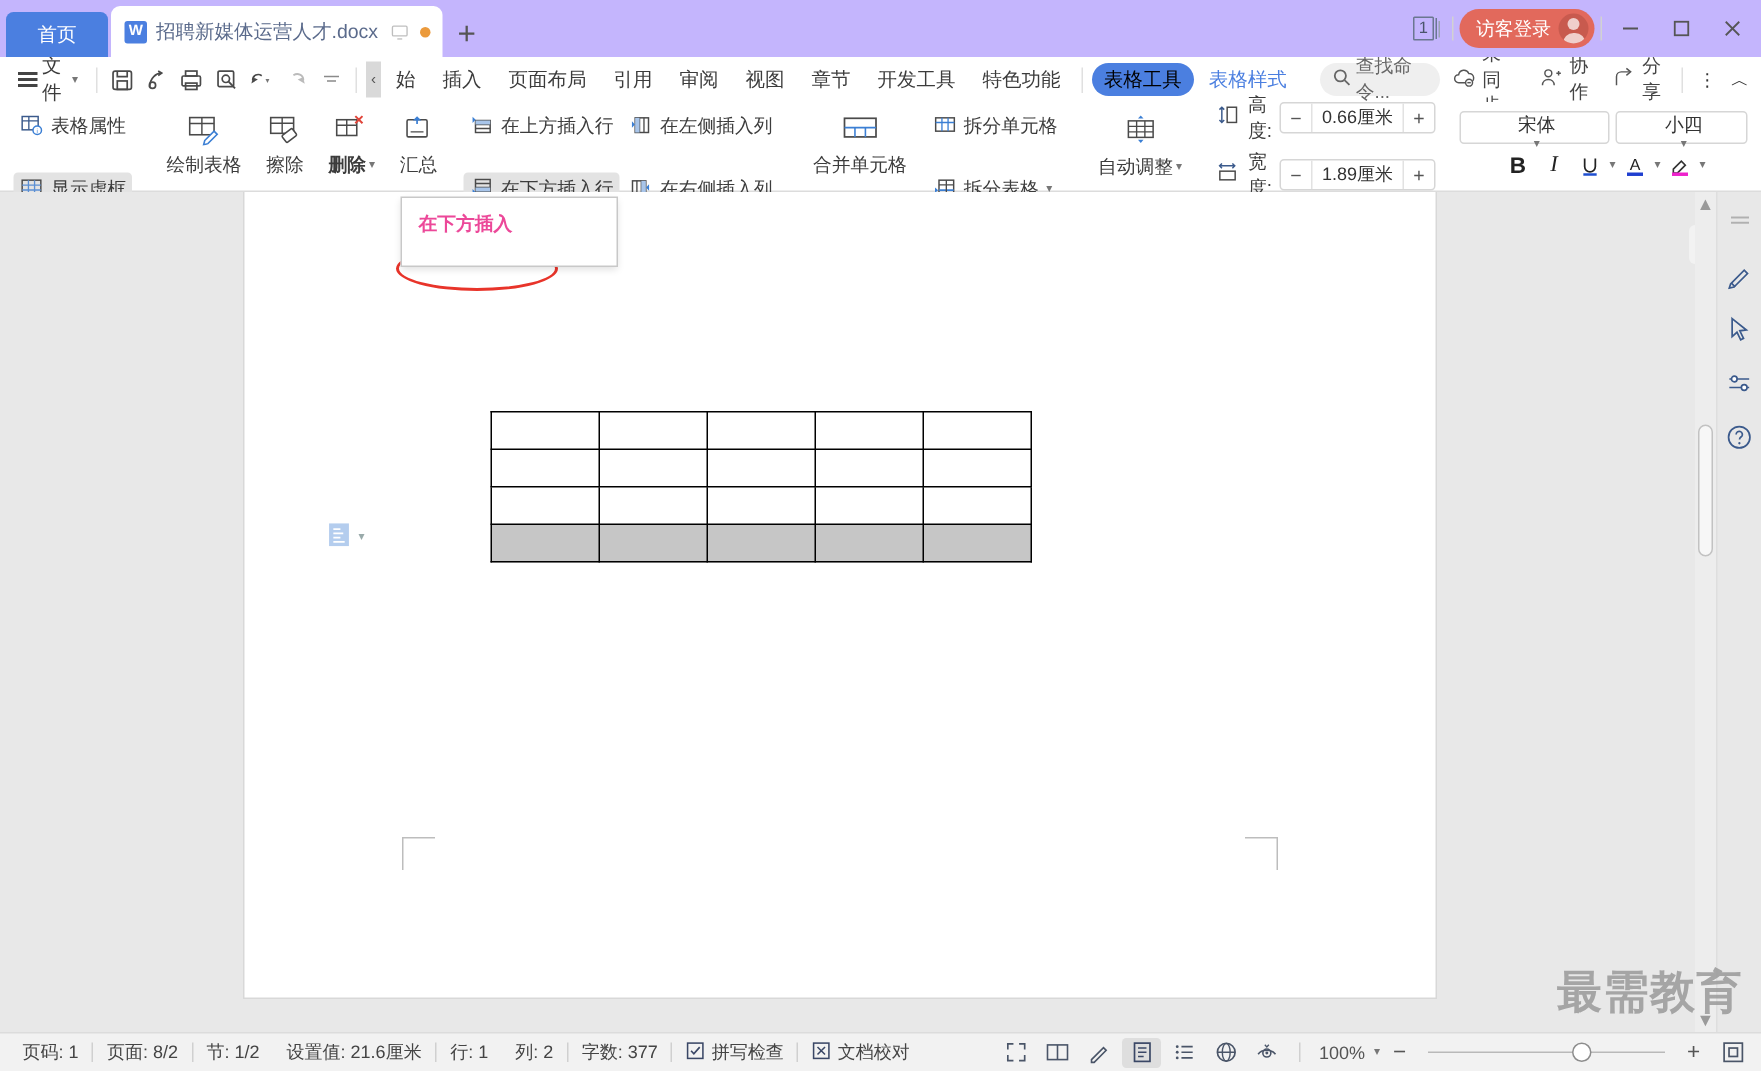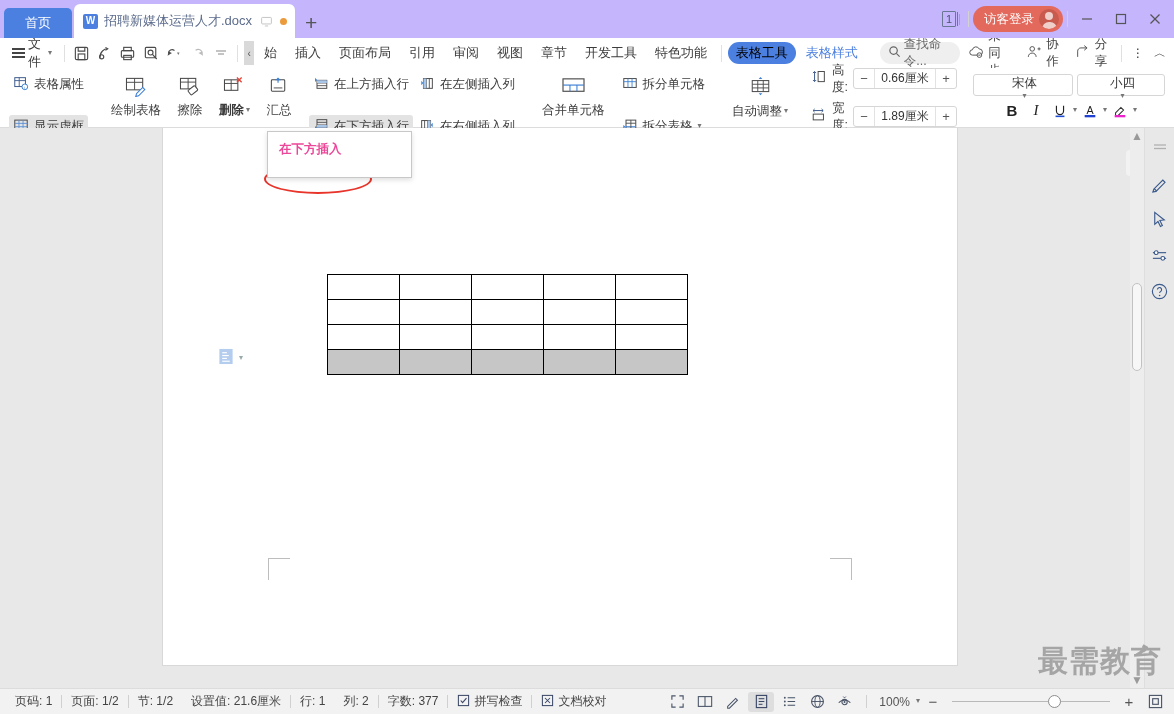--- a/index.html
+++ b/index.html
@@ -739,21 +739,21 @@
           </svg>
       </div>
     </div>
 
     <div class="watermark">最需教育</div>
   </div>
 
   <div class="statusbar">
     <div class="sb-item">页码: 1</div>
     <span class="sb-sep"></span>
-    <div class="sb-item">页面: 1/2</div>
+    <div class="sb-item">页面: 8/2</div>
     <span class="sb-sep"></span>
     <div class="sb-item">节: 1/2</div>
     <div class="sb-item">设置值: 21.6厘米</div>
     <span class="sb-sep"></span>
     <div class="sb-item">行: 1</div>
     <div class="sb-item">列: 2</div>
     <span class="sb-sep"></span>
     <div class="sb-item">字数: 377</div>
     <span class="sb-sep"></span>
     <div class="sb-item">

